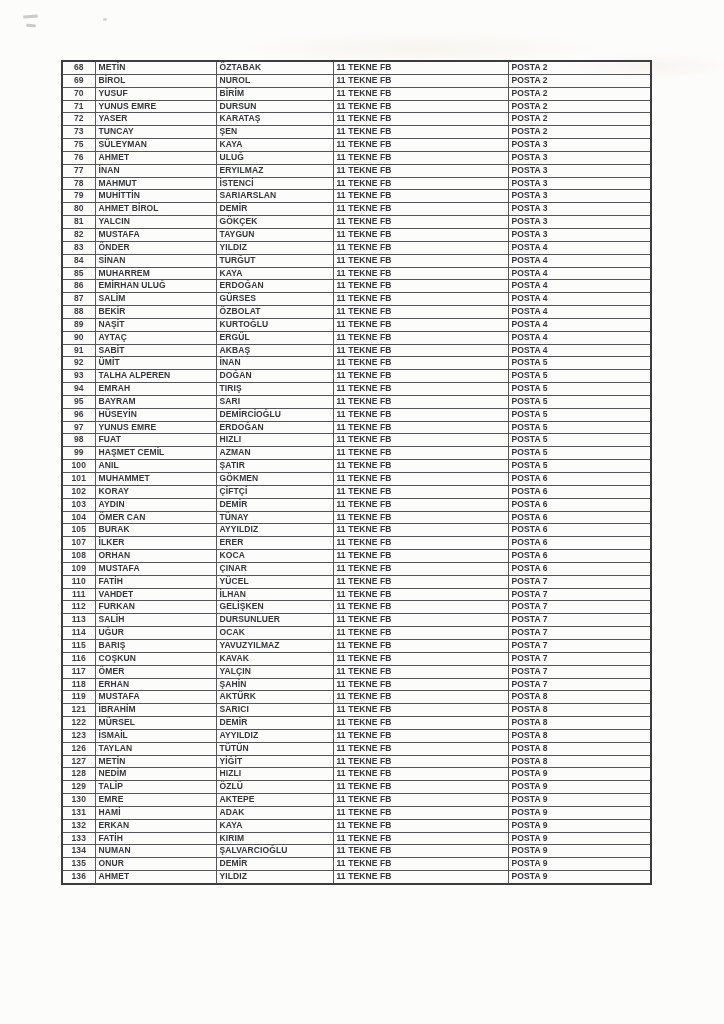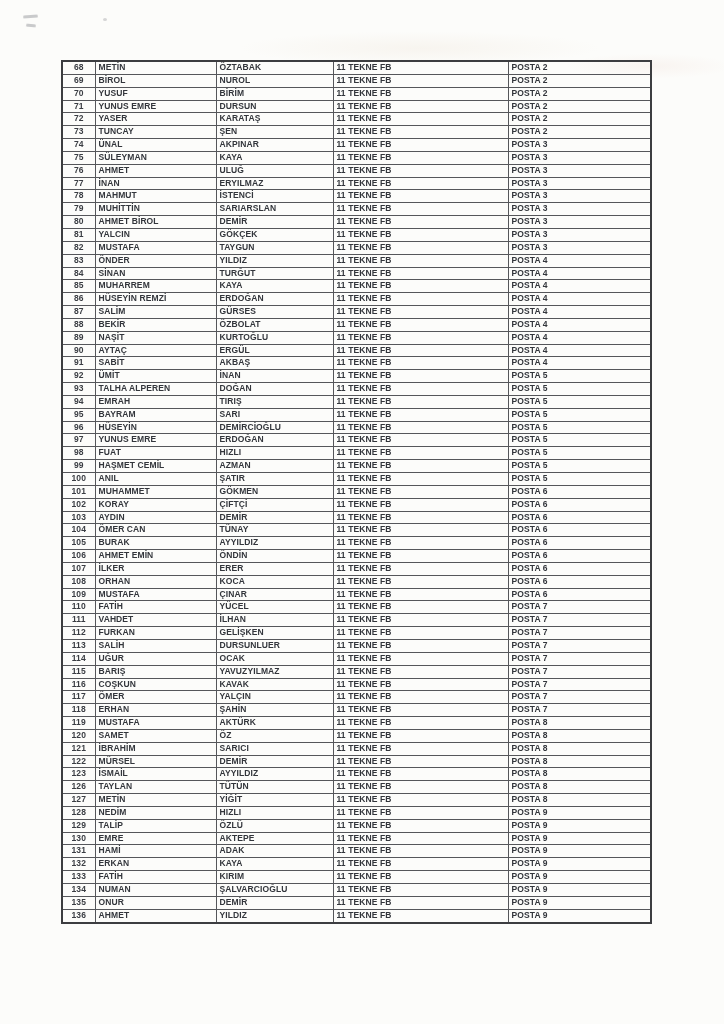--- a/index.html
+++ b/index.html
@@ -128,27 +128,20 @@
           <td class="c-posta">POSTA 2</td>
         </tr>
         <tr>
           <td class="c-no">73</td>
           <td class="c-first">TUNCAY</td>
           <td class="c-last">ŞEN</td>
           <td class="c-unit">11 TEKNE FB</td>
           <td class="c-posta">POSTA 2</td>
         </tr>
         <tr>
-          <td class="c-no">74</td>
-          <td class="c-first">ÜNAL</td>
-          <td class="c-last">AKPINAR</td>
-          <td class="c-unit">11 TEKNE FB</td>
-          <td class="c-posta">POSTA 3</td>
-        </tr>
-        <tr>
           <td class="c-no">75</td>
           <td class="c-first">SÜLEYMAN</td>
           <td class="c-last">KAYA</td>
           <td class="c-unit">11 TEKNE FB</td>
           <td class="c-posta">POSTA 3</td>
         </tr>
         <tr>
           <td class="c-no">76</td>
           <td class="c-first">AHMET</td>
           <td class="c-last">ULUĞ</td>
@@ -213,21 +206,21 @@
         </tr>
         <tr>
           <td class="c-no">85</td>
           <td class="c-first">MUHARREM</td>
           <td class="c-last">KAYA</td>
           <td class="c-unit">11 TEKNE FB</td>
           <td class="c-posta">POSTA 4</td>
         </tr>
         <tr>
           <td class="c-no">86</td>
-          <td class="c-first">HÜSEYİN REMZİ</td>
+          <td class="c-first">EMİRHAN ULUĞ</td>
           <td class="c-last">ERDOĞAN</td>
           <td class="c-unit">11 TEKNE FB</td>
           <td class="c-posta">POSTA 4</td>
         </tr>
         <tr>
           <td class="c-no">87</td>
           <td class="c-first">SALİM</td>
           <td class="c-last">GÜRSES</td>
           <td class="c-unit">11 TEKNE FB</td>
           <td class="c-posta">POSTA 4</td>
@@ -352,27 +345,20 @@
           <td class="c-posta">POSTA 6</td>
         </tr>
         <tr>
           <td class="c-no">105</td>
           <td class="c-first">BURAK</td>
           <td class="c-last">AYYILDIZ</td>
           <td class="c-unit">11 TEKNE FB</td>
           <td class="c-posta">POSTA 6</td>
         </tr>
         <tr>
-          <td class="c-no">106</td>
-          <td class="c-first">AHMET EMİN</td>
-          <td class="c-last">ÖNDİN</td>
-          <td class="c-unit">11 TEKNE FB</td>
-          <td class="c-posta">POSTA 6</td>
-        </tr>
-        <tr>
           <td class="c-no">107</td>
           <td class="c-first">İLKER</td>
           <td class="c-last">ERER</td>
           <td class="c-unit">11 TEKNE FB</td>
           <td class="c-posta">POSTA 6</td>
         </tr>
         <tr>
           <td class="c-no">108</td>
           <td class="c-first">ORHAN</td>
           <td class="c-last">KOCA</td>
@@ -446,27 +432,20 @@
           <td class="c-no">118</td>
           <td class="c-first">ERHAN</td>
           <td class="c-last">ŞAHİN</td>
           <td class="c-unit">11 TEKNE FB</td>
           <td class="c-posta">POSTA 7</td>
         </tr>
         <tr>
           <td class="c-no">119</td>
           <td class="c-first">MUSTAFA</td>
           <td class="c-last">AKTÜRK</td>
-          <td class="c-unit">11 TEKNE FB</td>
-          <td class="c-posta">POSTA 8</td>
-        </tr>
-        <tr>
-          <td class="c-no">120</td>
-          <td class="c-first">SAMET</td>
-          <td class="c-last">ÖZ</td>
           <td class="c-unit">11 TEKNE FB</td>
           <td class="c-posta">POSTA 8</td>
         </tr>
         <tr>
           <td class="c-no">121</td>
           <td class="c-first">İBRAHİM</td>
           <td class="c-last">SARICI</td>
           <td class="c-unit">11 TEKNE FB</td>
           <td class="c-posta">POSTA 8</td>
         </tr>

